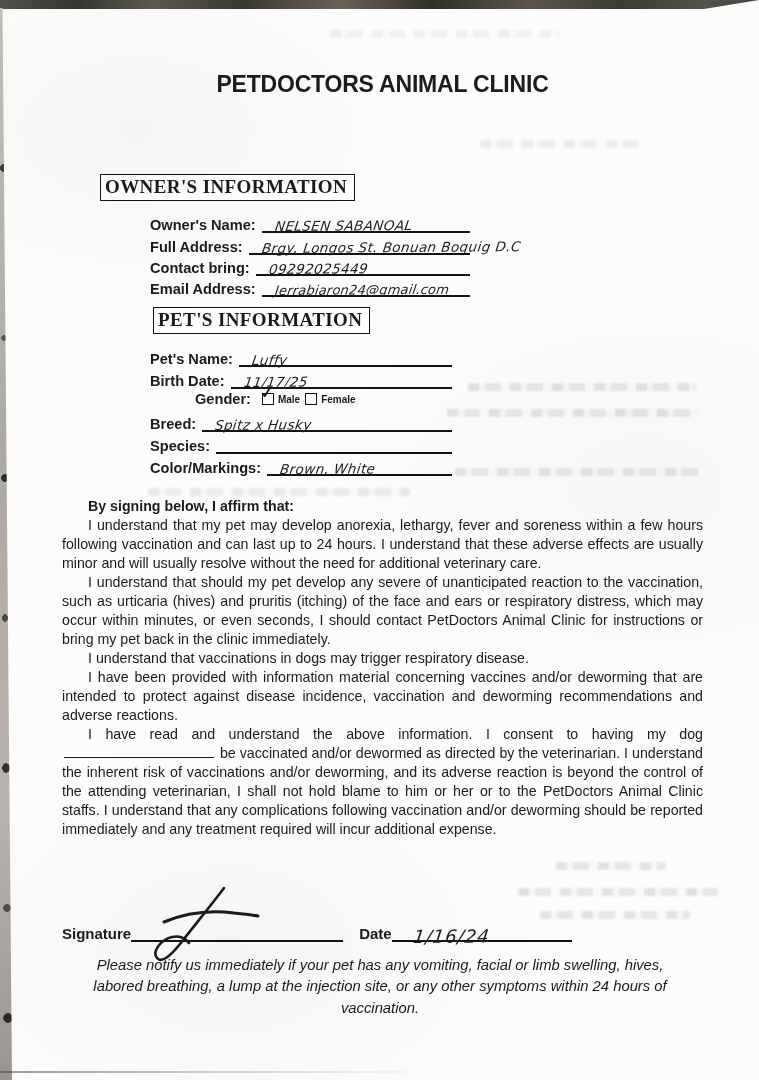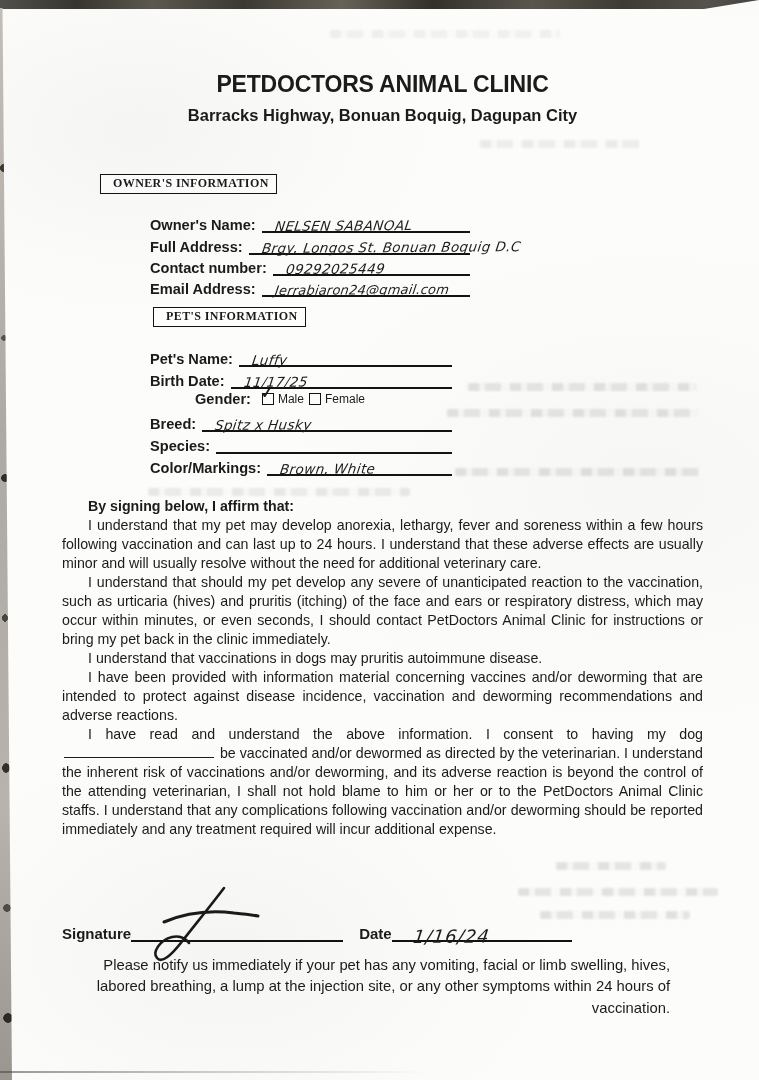--- a/index.html
+++ b/index.html
@@ -43,22 +43,22 @@
   .bottom-line{
     position:absolute; left:0; top:1071px; width:430px; height:2px;
     background:linear-gradient(90deg, rgba(70,68,62,.55), rgba(110,108,100,.28) 55%, transparent);
   }
   
   .header{position:absolute; top:71px; left:60px; width:645px; text-align:center;}
   .clinic-name{font-size:23px; font-weight:bold; letter-spacing:-.2px;}
   .clinic-address{font-size:16.5px; font-weight:bold; margin-top:8px;}
   
   .section-heading{
-    position:absolute; border:1.7px solid #141310; padding:1px 7px 2px 12px;
-    font-family:"Liberation Serif", serif; font-weight:bold; font-size:12px;
+    position:absolute; border:1.7px solid #141310; padding:1px 7px 2px 4px;
+    font-family:"Liberation Serif", serif; font-weight:bold; font-size:19px;
     letter-spacing:.4px; background:rgba(255,255,255,.5); white-space:nowrap;
   }
   #owner-heading{left:100px; top:174px;}
   #pet-heading{left:112px; top:307px;margin-left:41px;}
   
   .rows{position:absolute;}
   #owner-rows{left:150px; top:212px; width:320px;}
   #pet-rows{left:150px; top:345px; width:302px;}
   .frow{display:flex; align-items:flex-end; height:21.3px;}
   #pet-rows .frow{height:21.8px;}
@@ -73,21 +73,21 @@
   
   .gender-row{display:flex; align-items:center; height:21.8px;margin-left:45px;}
   .cbox{
     width:10px; height:10px; border:1.8px solid #141311; display:inline-block;
     position:relative; margin:0 4px 1px 5px; flex:none;
   }
   .cbox .check{
     position:absolute; left:-2px; top:-9px; font-size:14px; font-weight:bold;
     color:#191611; transform:rotate(-6deg);
   }
-  .gender-opt{font-weight:normal; font-size:12px;}
+  .gender-opt{font-weight:bold; font-size:10px;}
   
   .affirm{
     position:absolute; left:62px; top:497px; width:641px;
     font-size:14.2px; line-height:19px; text-align:justify;
   }
   .affirm-heading{font-weight:bold; margin:0 0 1px 0;}
   .affirm p{margin:0; text-indent:26px;}
   .u{text-decoration:underline;}
   .blank-line{
     display:inline-block; width:150px; height:13px;
@@ -99,22 +99,22 @@
     display:flex; align-items:flex-end; font-weight:bold; font-size:15px;margin-top:21px;
   }
   .sig-line{width:212px; border-bottom:2.6px solid #131210; height:20px; margin-right:16px;}
   .date-line{width:180px; border-bottom:2.6px solid #131210; height:20px; position:relative;}
   .date-line .hand{
     position:absolute; left:20px; bottom:-7px; font-size:18px; font-weight:normal; letter-spacing:1px;
   }
   .sig-mark{position:absolute; left:136px; top:882px; pointer-events:none;}
   
   .note{
-    position:absolute; left:62px; top:940px; width:608px;
-    font-size:14.8px; line-height:21.5px; text-align:right;
+    position:absolute; left:76px; top:940px; width:608px;
+    font-style:italic; font-size:14.8px; line-height:21.5px; text-align:center;
   }
   
   .ghost{
     position:absolute; height:8px; border-radius:2px; filter:blur(1.3px); opacity:.45;
     background:repeating-linear-gradient(90deg,
       rgba(108,106,102,.40) 0 11px, rgba(108,106,102,.10) 11px 17px,
       rgba(108,106,102,.34) 17px 33px, rgba(108,106,102,.05) 33px 42px);
   }
   .g1{left:330px; top:30px;  width:230px; opacity:.22;}
   .g2{left:480px; top:140px; width:160px; opacity:.30;}
@@ -131,40 +131,39 @@
 
 <div class="page">
 
   <div class="top-edge"></div>
   <div class="top-right-patch"></div>
   <div class="left-edge"></div>
   <div class="bottom-line"></div>
 
   <div class="header">
     <div class="clinic-name">PETDOCTORS ANIMAL CLINIC</div>
-    <div class="clinic-address">Barracks Highway, Bonuan Boquig, Dagupan City</div>
   </div>
 
   <div class="section-heading" id="owner-heading">OWNER'S INFORMATION</div>
 
   <div class="rows" id="owner-rows">
     <div class="frow">
       <span class="flabel">Owner's Name:</span>
       <span class="fentry">
           <span class="hand">NELSEN SABANOAL</span>
         </span>
     </div>
     <div class="frow">
       <span class="flabel">Full Address:</span>
       <span class="fentry">
           <span class="hand">Brgy, Longos St. Bonuan Boquig D.C</span>
         </span>
     </div>
     <div class="frow">
-      <span class="flabel">Contact number:</span>
+      <span class="flabel">Contact bring:</span>
       <span class="fentry">
           <span class="hand">09292025449</span>
         </span>
     </div>
     <div class="frow" id="email-row">
       <span class="flabel">Email Address:</span>
       <span class="fentry">
           <span class="hand">Jerrabiaron24@gmail.com</span>
         </span>
     </div>
@@ -211,21 +210,21 @@
       <span class="fentry">
           <span class="hand">Brown, White</span>
         </span>
     </div>
   </div>
 
   <div class="affirm">
     <p class="affirm-heading">By signing below, I affirm that:</p>
     <p>I understand that my pet may develop anorexia, lethargy, fever and soreness within a few hours following vaccination and can last up to 24 hours. I understand that these adverse effects are usually minor and will usually resolve without the need for additional veterinary care.</p>
     <p>I understand that should my pet develop any severe of unanticipated reaction to the vaccination, such as urticaria (hives) and pruritis (itching) of the face and ears or respiratory distress, which may occur within minutes, or even seconds, I should contact PetDoctors Animal Clinic for instructions or bring my pet back in the clinic immediately.</p>
-    <p>I understand that vaccinations in dogs may pruritis autoimmune disease.</p>
+    <p>I understand that vaccinations in dogs may trigger respiratory disease.</p>
     <p>I have been provided with information material concerning vaccines and/or deworming that are intended to protect against disease incidence, vaccination and deworming recommendations and adverse reactions.</p>
     <p><span>I have read and understand the above information. I consent to having my dog </span><span class="blank-line"></span><span> be vaccinated and/or dewormed as directed by the veterinarian. I understand the inherent risk of vaccinations and/or deworming, and its adverse reaction is beyond the control of the attending veterinarian, I shall not hold blame to him or her or to the PetDoctors Animal Clinic staffs. I understand that any complications following vaccination and/or deworming should be reported immediately and any treatment required will incur additional expense.</span></p>
   </div>
 
   <div class="sig-row">
     <span>Signature</span>
     <span class="sig-line"></span>
     <span>Date</span>
     <span class="date-line">
         <span class="hand">1/16/24</span>

